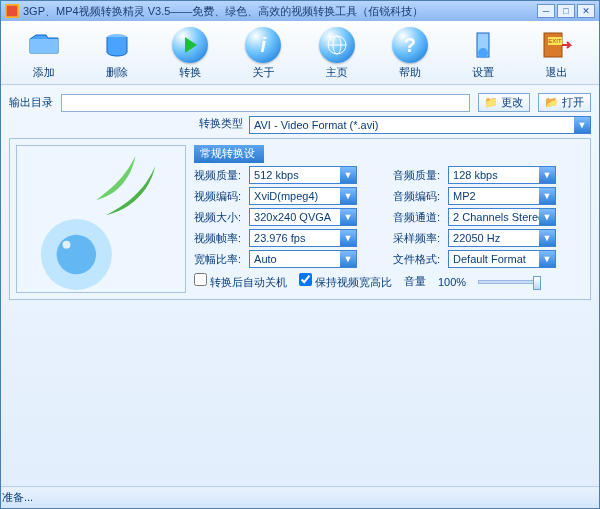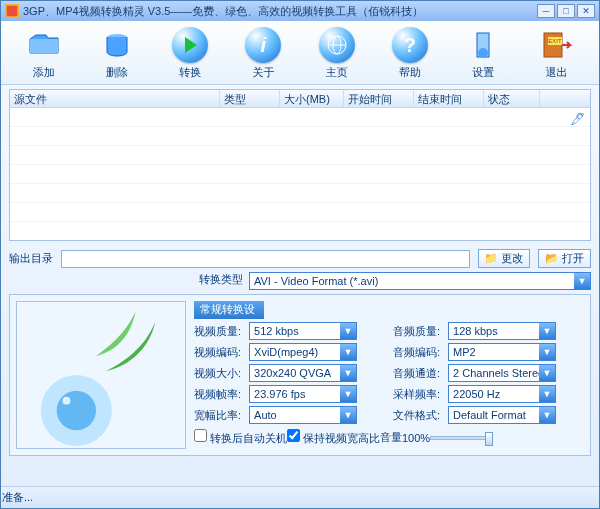--- a/index.html
+++ b/index.html
@@ -29,21 +29,21 @@
   .preview svg { width:100%; height:100%; }
   .params { flex: 1; display: flex; flex-direction: column; gap: 3px; }
   .prow { display: flex; align-items: flex-start; gap: 6px; font-size: 11px; color:#0a3d7a; }
   .prow label { width: 56px; text-align: right; }
   .combo { height: 18px; border: 1px solid #3f82d6; background: #fff; display: flex; align-items: center; font-size: 11px; position: relative; }
   .combo span { flex: 1; padding: 0 4px; white-space: nowrap; overflow: hidden; }
   .combo .arr { width: 16px; height: 100%; background: linear-gradient(#7fbcff,#2e7fd8); display:flex; align-items:center; justify-content:center; color:#fff; font-size:9px; }
   .fullw { flex: 1; }
   .w100 { width: 108px; }
   .tab-hdr { height: 18px; background: linear-gradient(#5aa4f0,#2c7ad0); color:#fff; font-size:11px; padding: 1px 6px; width: 70px; }
-  .bottomchk { display:flex; align-items:center; font-size:11px; color:#0a3d7a; margin-top:2px; }
+  .bottomchk { display:flex; align-items:center; gap:12px; font-size:11px; color:#0a3d7a; margin-top:2px; }
   .bottomchk input { margin-right:3px; }
   .slider { width: 60px; height:4px; background:#c9dcf4; position:relative; border:1px solid #99b9e4; }
   .slider .thumb { position:absolute; top:-5px; left:100%; transform:translateX(-50%); width:8px; height:14px; background:linear-gradient(#fff,#bcd7f6); border:1px solid #6e9ed8; }
   .status { height: 22px; border-top:1px solid #b8d0ec; background: linear-gradient(#e8f2fd,#d3e5fb); font-size:11px; color:#0a3d7a; padding: 3px 1px; display:flex; align-items:center; }
   .grid2 { display:grid; grid-template-columns: auto 1fr auto 1fr; gap: 3px 8px; align-items:center; font-size:11px; color:#0a3d7a; }
   .grid2 label { text-align:right; }
 </style>
 </head>
 <body>
 
@@ -126,41 +126,20 @@
             <rect x="10" y="10" width="14" height="8" fill="#ffe458"></rect>
             <text x="17" y="16" font-size="6" fill="#9b4d0e" text-anchor="middle">EXIT</text>
             <path d="M24 18l8 0-3-3m3 3-3 3" stroke="#d33" stroke-width="2" fill="none"></path>
           </svg>
         </div>
       <span>退出</span>
     </div>
   </div>
 
   <div class="main">
-    <div class="table-wrap">
-      <div class="thead">
-        <div class="c1">源文件</div>
-        <div class="c2">类型</div>
-        <div class="c3">大小(MB)</div>
-        <div class="c4">开始时间</div>
-        <div class="c5">结束时间</div>
-        <div class="c6">状态</div>
-      </div>
-      <div class="table-rows">
-        <div></div>
-          <div></div>
-          <div></div>
-          <div></div>
-          <div></div>
-          <div></div>
-      </div>
-      <div class="side-icons">
-        <span>🖊</span>
-      </div>
-    </div>
 
     <div class="outrow">
       <label>输出目录</label>
       <input type="text" value="" style="">
       <div class="outbtn">
           <span>📁</span>
           <span>更改</span>
         </div>
       <div class="outbtn">
           <span>📂</span>

